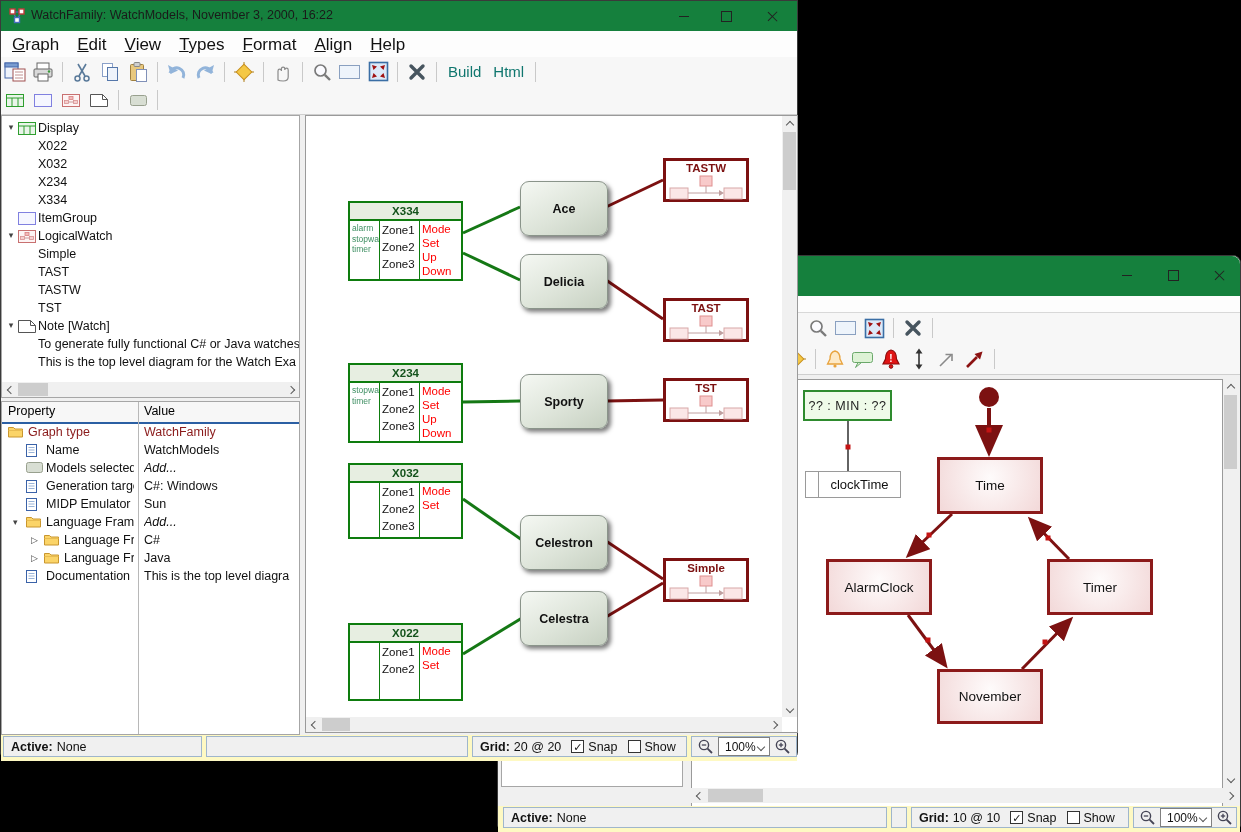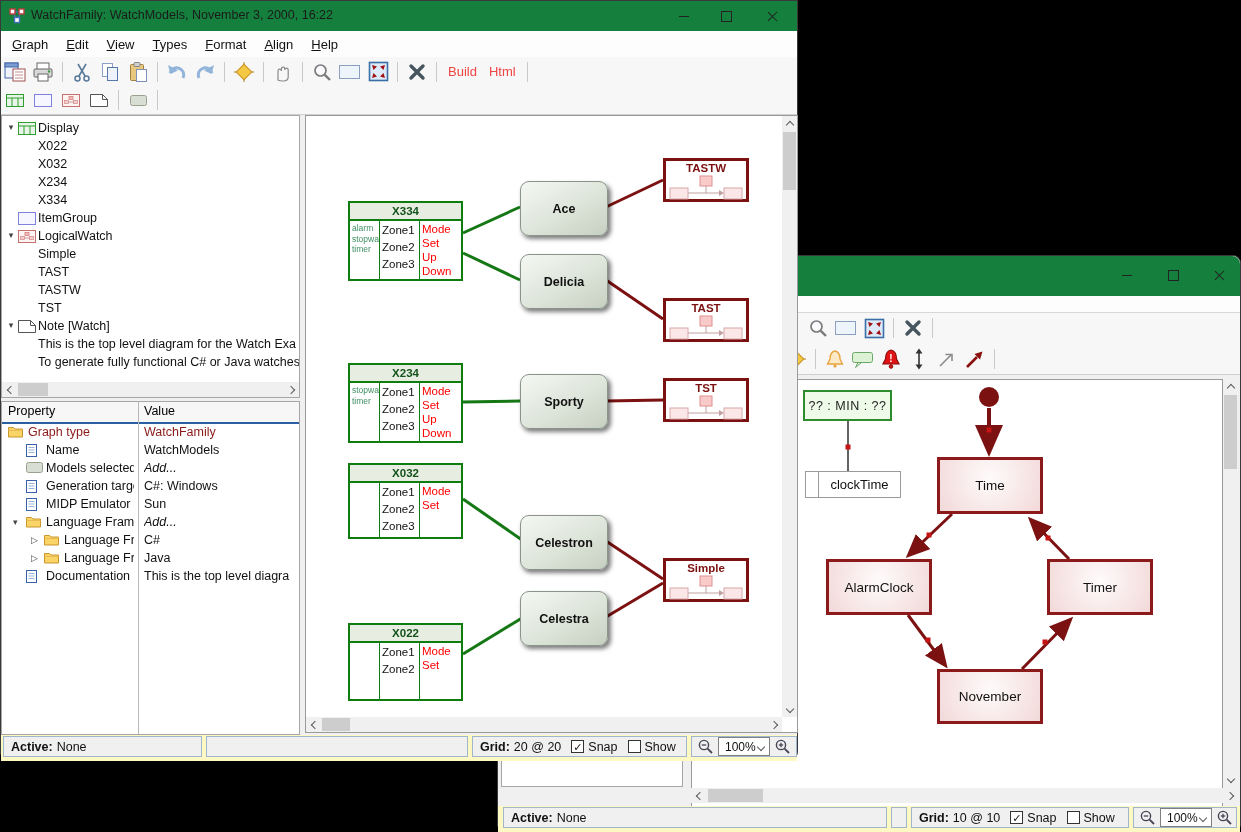--- a/index.html
+++ b/index.html
@@ -8,27 +8,27 @@
   .win{position:absolute;background:#f0f0f0;border:1px solid #3a3a3a;box-sizing:border-box}
   .titlebar{position:absolute;left:0;right:0;top:0;height:30px;background:#15803d;border-bottom:1px solid #e6e6e6}
   .title-text{position:absolute;left:30px;top:7px;font-size:12.5px;color:#1a1a1a;white-space:nowrap}
   .winbtn{position:absolute;top:2px;width:38px;height:26px;display:flex;align-items:center;justify-content:center}
   .glyph-min{width:10px;height:0;border-top:1px solid #222}
   .glyph-max{width:9px;height:9px;border:1px solid #222}
   .glyph-close{position:relative;width:11px;height:11px}
   .glyph-close:before,.glyph-close:after{content:"";position:absolute;left:5px;top:-1px;width:1.4px;height:13px;background:#222}
   .glyph-close:before{transform:rotate(45deg)}.glyph-close:after{transform:rotate(-45deg)}
   .menubar{position:absolute;left:0;right:0;top:30px;height:26px;background:#fdfdfd;border-bottom:1px solid #d8d8d8;display:flex;align-items:center;padding-left:2px}
-  .menu-item{padding:0 9px;font-size:13px;line-height:25px;color:#111}
+  .menu-item{padding:0 9px;font-size:17px;line-height:25px;color:#111}
   .toolbar{position:absolute;left:0;right:0;display:flex;align-items:center;background:#f7f7f7}
   .tb1{top:56px;height:29px;border-bottom:1px solid #ececec}
   .tb2{top:85px;height:28px;border-bottom:1px solid #cfcfcf}
   .tbtn{width:26px;height:24px;display:flex;align-items:center;justify-content:center;margin:0 1px}
   .tsep{width:1px;height:20px;background:#c9c9c9;margin:0 5px}
-  .ttext{font-size:13px;color:#ef4444;padding:0 6px}
+  .ttext{font-size:15px;color:#0f766e;padding:0 6px}
   .pane{position:absolute;background:#fff;border:1px solid #a6a6a6;box-sizing:border-box;overflow:hidden}
   .tree-row{position:relative;height:18px;white-space:nowrap}
   .tree-exp{position:absolute;left:3px;top:2px;width:12px;font-size:9px;color:#444;text-align:center}
   .tree-ico{position:absolute;left:16px;top:2px}
   .tree-lab{position:absolute;left:36px;top:1px;font-size:12.5px;color:#111}
   .prop-head{position:absolute;left:0;right:0;top:0;height:20px;background:#f7f7f7;border-bottom:2px solid #2b5fa3;font-size:12.5px}
   .prop-head .c1{position:absolute;left:6px;top:2px}
   .prop-head .c2{position:absolute;left:142px;top:2px}
   .prop-div{position:absolute;left:136px;top:0;bottom:0;width:1px;background:#b8b8b8}
   .prop-row{position:relative;height:18px;white-space:nowrap;font-size:12.5px;color:#111}
@@ -503,24 +503,24 @@
           <div class="tree-exp">▾</div>
           <div class="tree-ico">
             <svg width="18" height="13">
               <path d="M0.5 0.5 H12.5 L17.5 5.5 V12.5 H0.5 Z" fill="#fff" stroke="#555"></path>
               <path d="M12.5 0.5 V5.5 H17.5" fill="none" stroke="#555"></path>
             </svg>
           </div>
           <div class="tree-lab">Note [Watch]</div>
         </div>
         <div class="tree-row">
+          <div class="tree-lab">To generate fully functional C# or Java watches</div>
+        </div>
+        <div class="tree-row">
           <div class="tree-lab">This is the top level diagram for the Watch Exa</div>
-        </div>
-        <div class="tree-row">
-          <div class="tree-lab">To generate fully functional C# or Java watches</div>
         </div>
       </div>
     <div class="sb-track" style="left:0;bottom:0;width:297px;height:15px">
       <div class="sb-btn" style="left:0;top:0">
           <span class="chev l"></span>
         </div>
       <div class="sb-thumb" style="left:16px;top:1px;width:30px;height:13px"></div>
       <div class="sb-btn" style="right:0;top:0">
           <span class="chev r"></span>
         </div>

